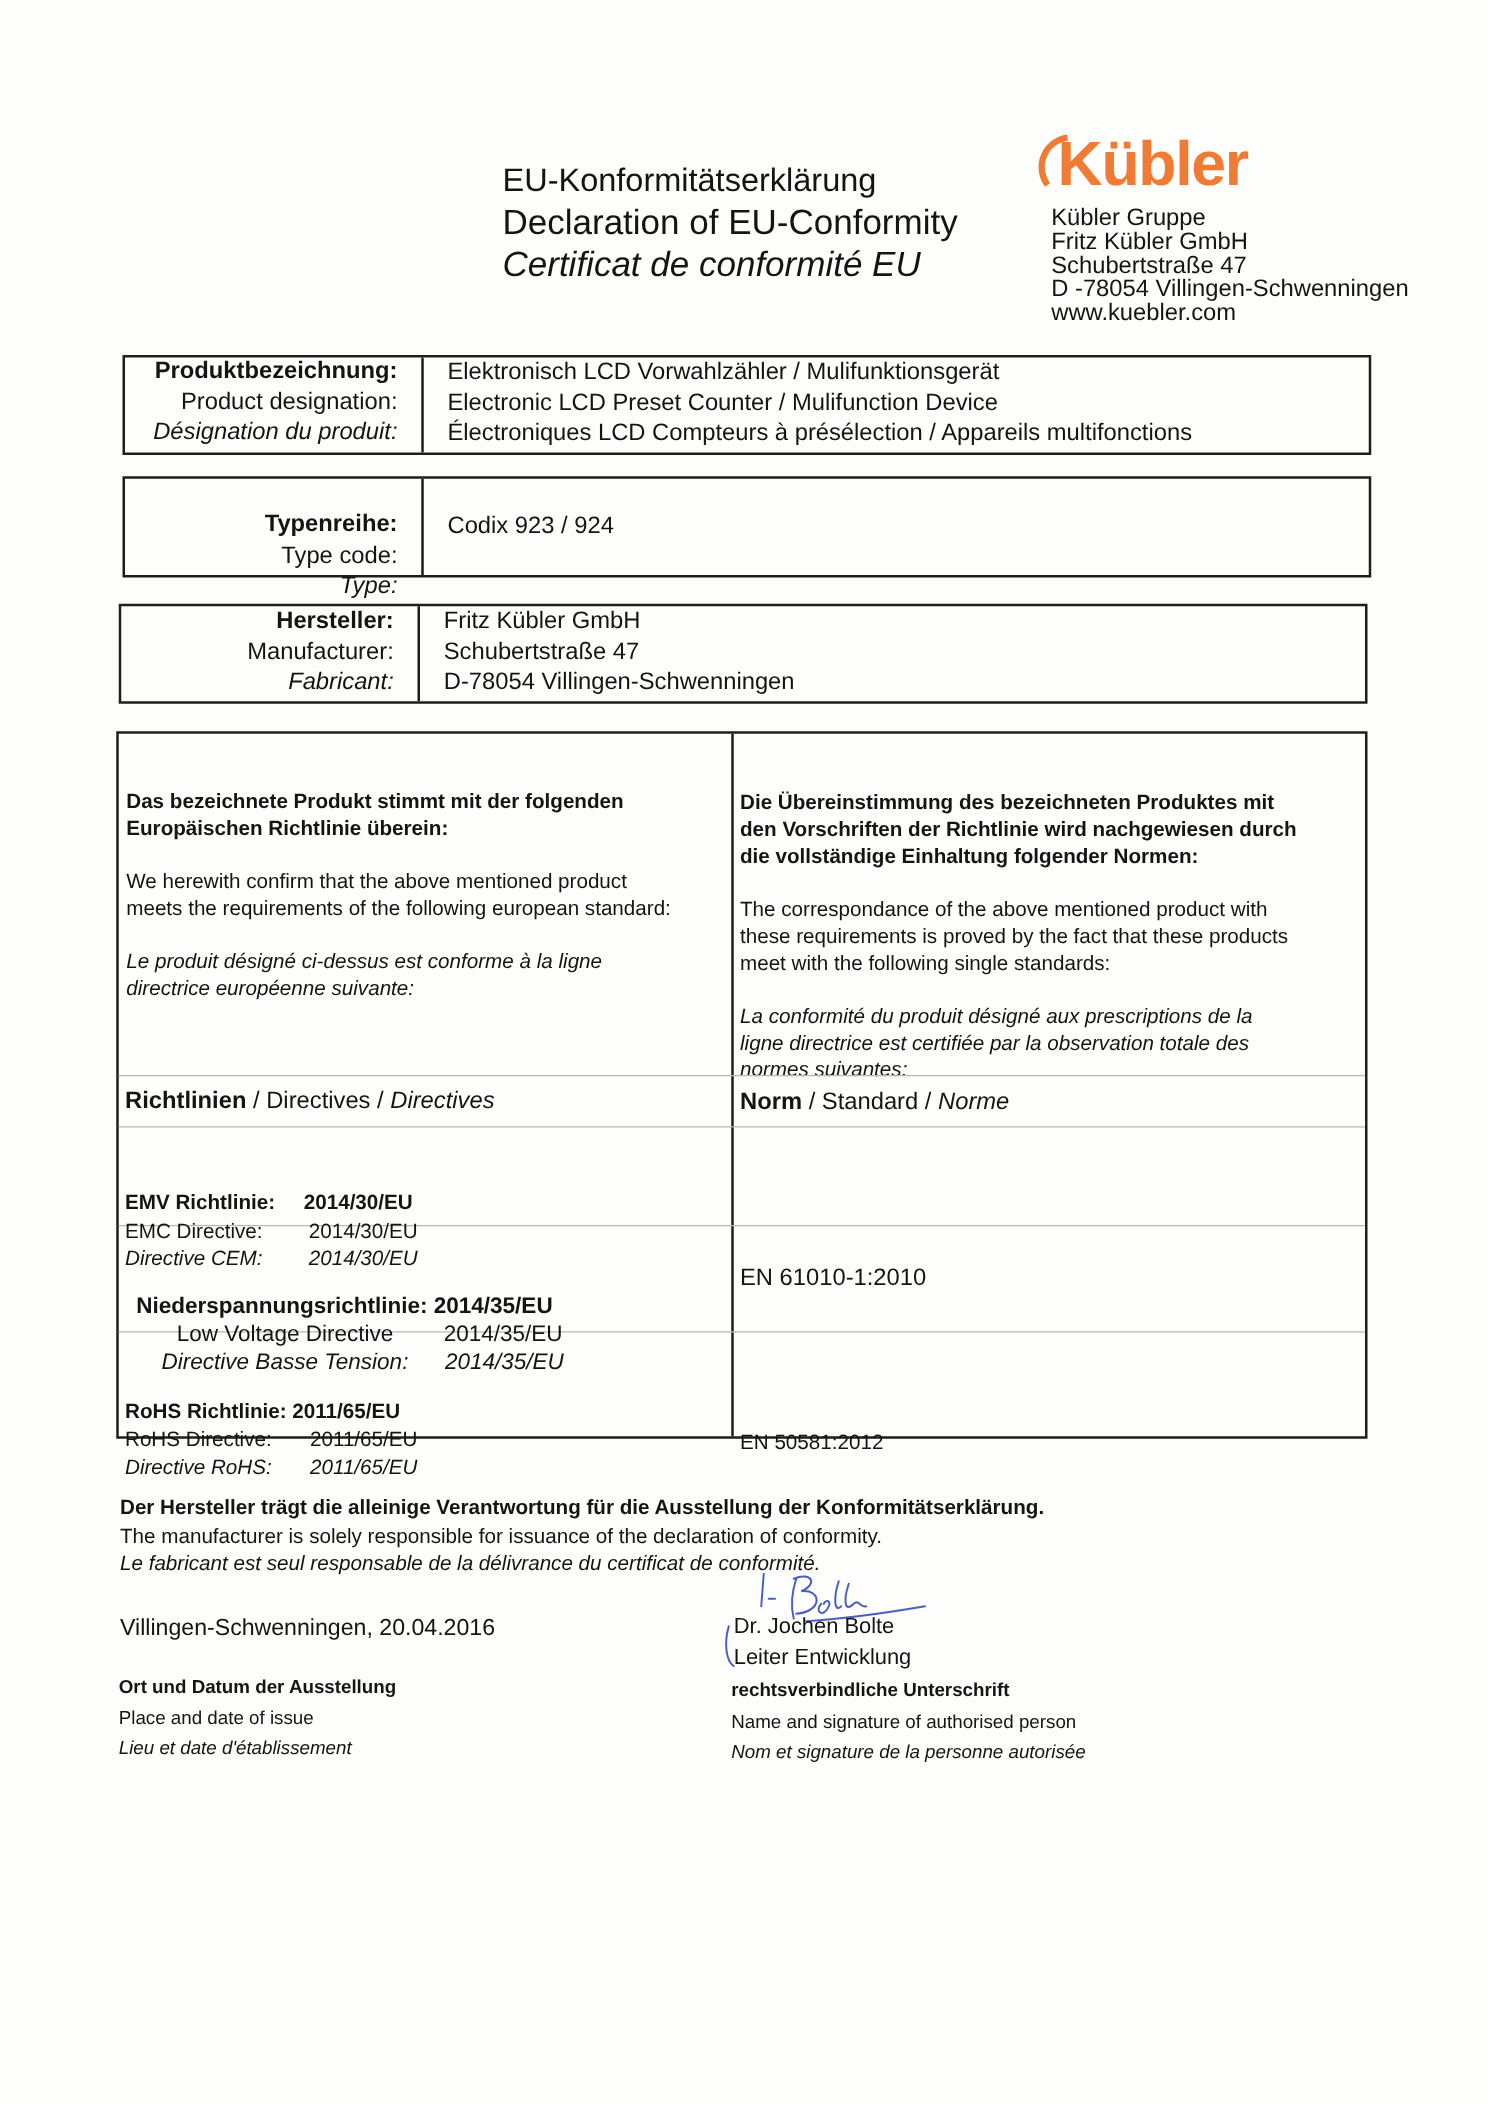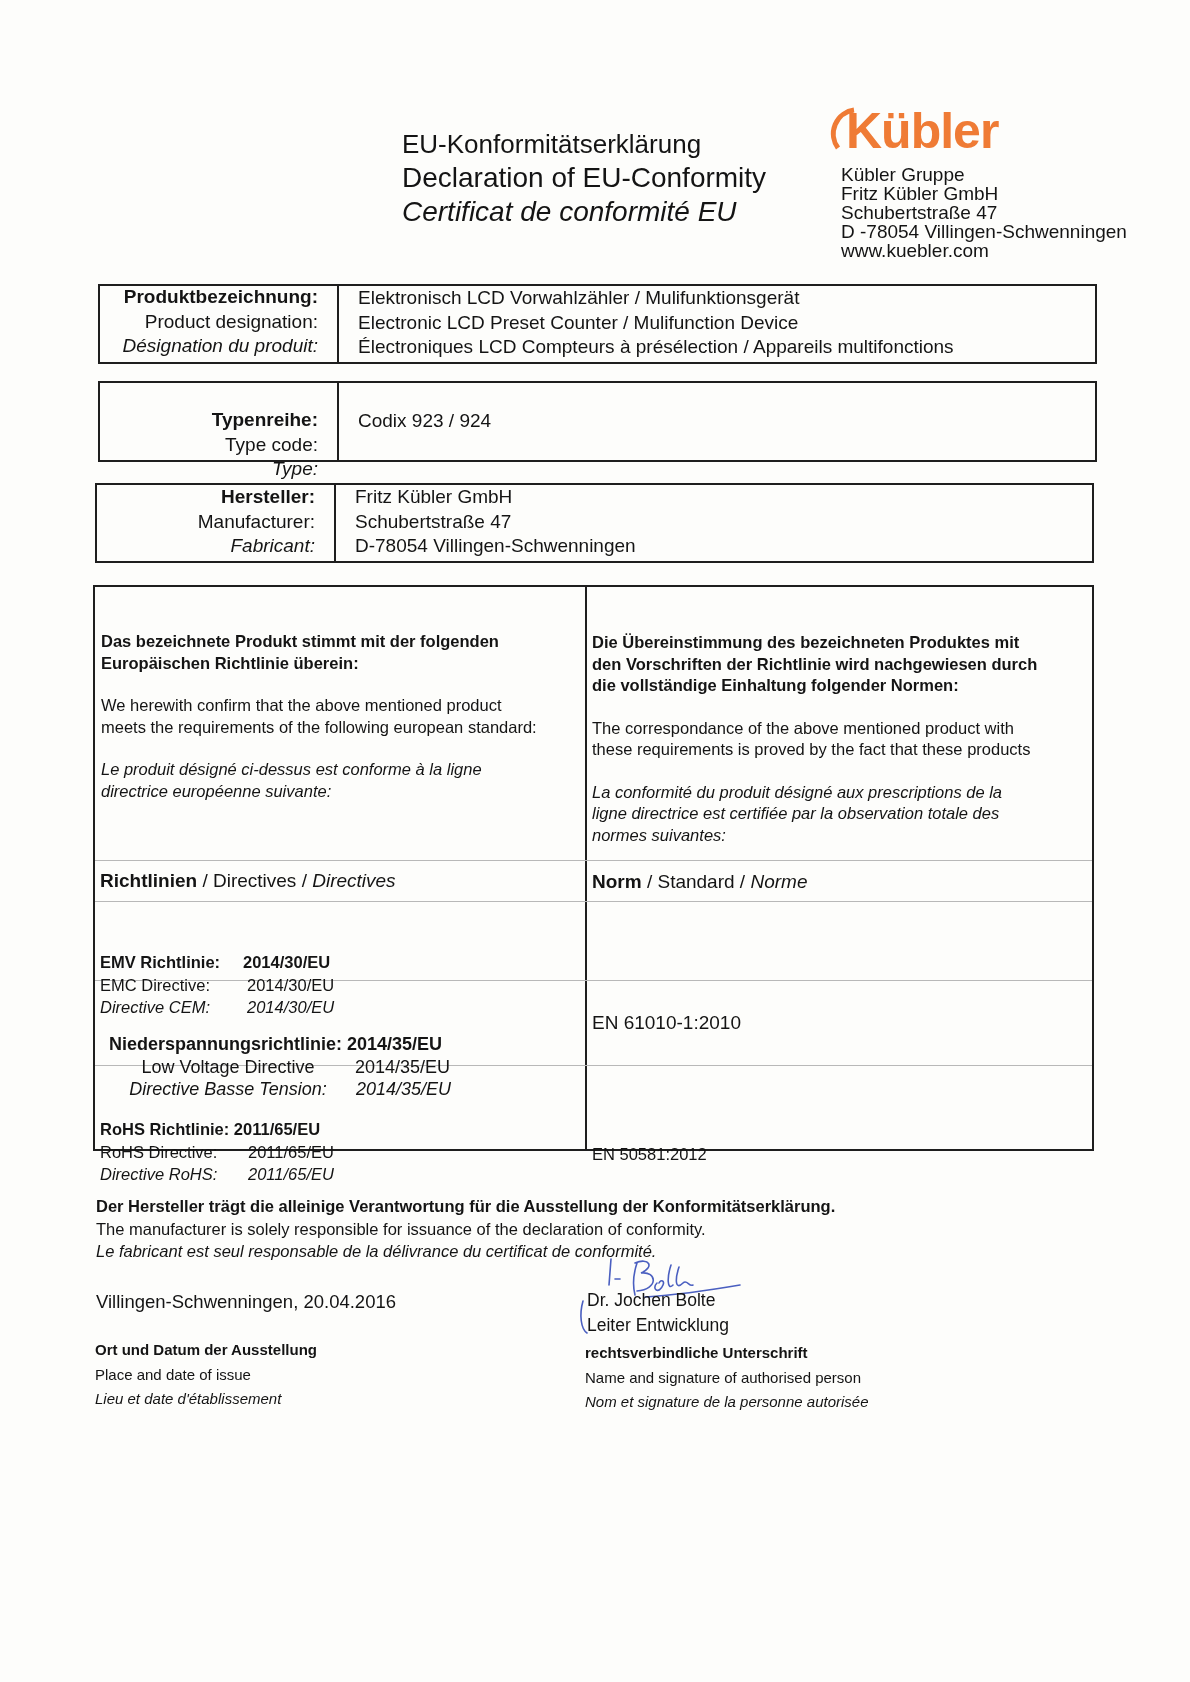--- a/index.html
+++ b/index.html
@@ -109,20 +109,21 @@
     <div class="i">directrice européenne suivante:</div>
   </div>
 
   <div class="para" style="left:497px; top:1px; width:495px;">
     <div class="b">Die Übereinstimmung des bezeichneten Produktes mit</div>
     <div class="b">den Vorschriften der Richtlinie wird nachgewiesen durch</div>
     <div class="b">die vollständige Einhaltung folgender Normen:</div>
     <div style="height:21px"></div>
     <div>The correspondance of the above mentioned product with</div>
     <div>these requirements is proved by the fact that these products</div>
+    <div>meet with the following single standards:</div>
     <div style="height:21px"></div>
     <div class="i">La conformité du produit désigné aux prescriptions de la</div>
     <div class="i">ligne directrice est certifiée par la observation totale des</div>
     <div class="i">normes suivantes:</div>
   </div>
 
   <div class="hline" style="top:273px;"></div>
   <div class="hline" style="top:314px;"></div>
   <div class="hline" style="top:393px;"></div>
   <div class="hline" style="top:478px;"></div>

